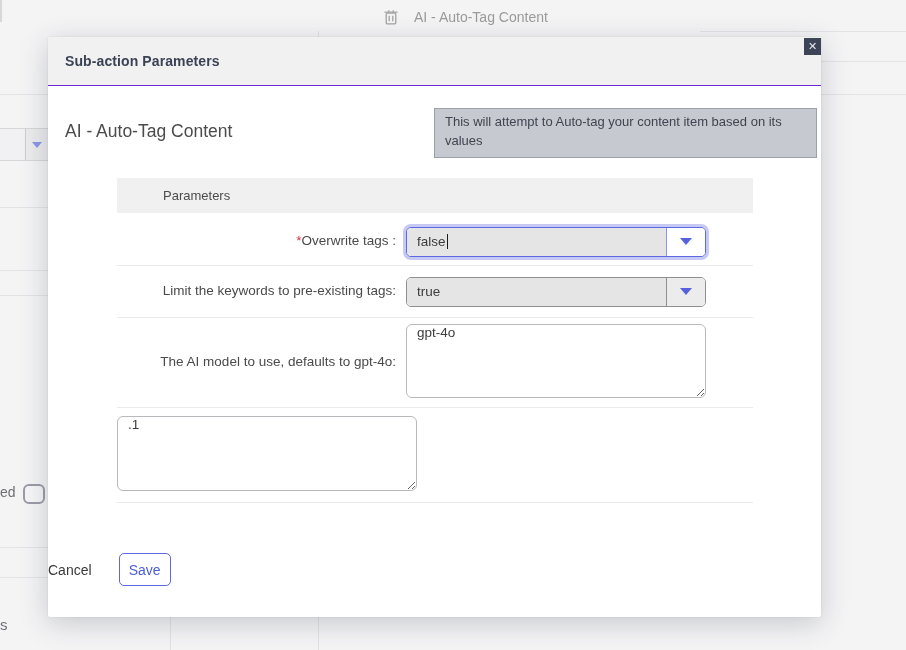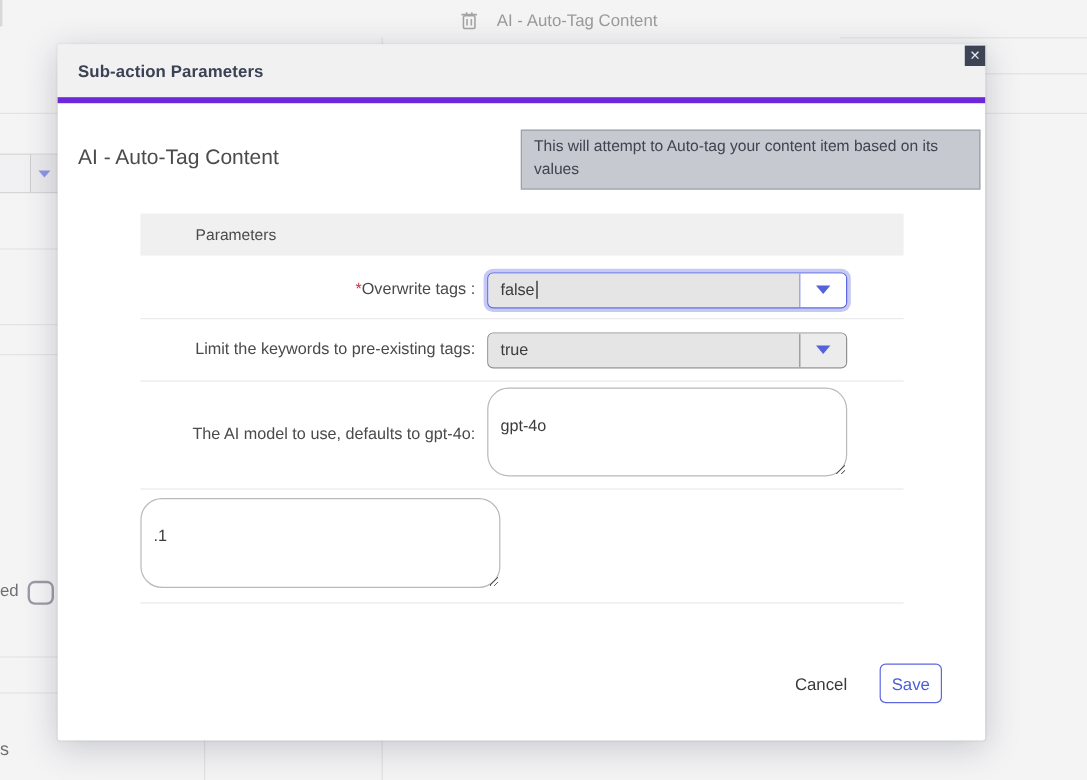--- a/index.html
+++ b/index.html
@@ -42,21 +42,21 @@
   .bg-corner-tick { position: absolute; left: 0; top: 0; width: 2px; height: 22px; background: #d8d8da; }
 
   
   .modal {
     position: absolute; left: 48px; top: 37px; width: 773px; height: 580px;
     background: #ffffff; border-radius: 2px;
     box-shadow: 0 6px 28px rgba(40,44,63,0.22), 0 0 2px rgba(40,44,63,0.12);
   }
   .modal-header {
     position: absolute; left: 0; top: 0; right: 0; height: 49px;
-    background: #f1f1f2; border-bottom: 5px solid #6d28d9;
+    background: #f1f1f2; border-bottom: 1px solid #6d28d9;
     display: flex; align-items: center; padding-left: 17px;
   }
   .modal-title { font-size: 14px; font-weight: bold; color: #3b4254; letter-spacing: 0.1px; }
   .close-btn {
     position: absolute; top: 1px; right: 0; width: 17px; height: 17px;
     background: #3d4456; color: #e8e9ee; font-size: 11px;
     display: flex; align-items: center; justify-content: center; cursor: pointer;
   }
   .modal-heading {
     position: absolute; left: 17px; top: 84px;
@@ -109,31 +109,31 @@
     border-top: 7px solid #5661dd;
   }
   .combo.focused {
     border-color: #5d68e2;
     box-shadow: 0 0 0 3px #c5c9f4;
   }
   .combo.focused .combo-btn { background: #ffffff; border-left: 1px solid #8a92ea; }
   .caret { width: 1px; height: 15px; background: #1b1b1b; margin-left: 1px; }
 
   textarea.field-textarea {
-    width: 300px; border: 1px solid #b9b9bd; border-radius: 18px;
-    padding: 23px 10px; font-family: "Liberation Sans", sans-serif;
+    width: 300px; border: 1px solid #b9b9bd; border-radius: 6px;
+    padding: 0 10px; font-family: "Liberation Sans", sans-serif;
     font-size: 13.5px; color: #3c3c3c; background: #ffffff;
     resize: both; outline: none;
   }
   .ta-1 { height: 74px; }
   .ta-2 { height: 75px; }
 
   .modal-footer {
     position: absolute; left: 0; right: 36px; top: 516px; height: 33px;
-    display: flex; align-items: center; justify-content: flex-end; gap: 27px;
+    display: flex; align-items: center; gap: 27px;
   }
   .cancel-link { font-size: 14px; color: #3a3a3a; cursor: pointer; }
   .save-btn {
     width: 52px; height: 33px;
     background: #ffffff; border: 1px solid #5d68e2; border-radius: 5px;
     color: #4c5fd7; font-size: 14px; font-family: "Liberation Sans", sans-serif;
     display: flex; align-items: center; justify-content: center; cursor: pointer;
   }
 </style>
 </head>

